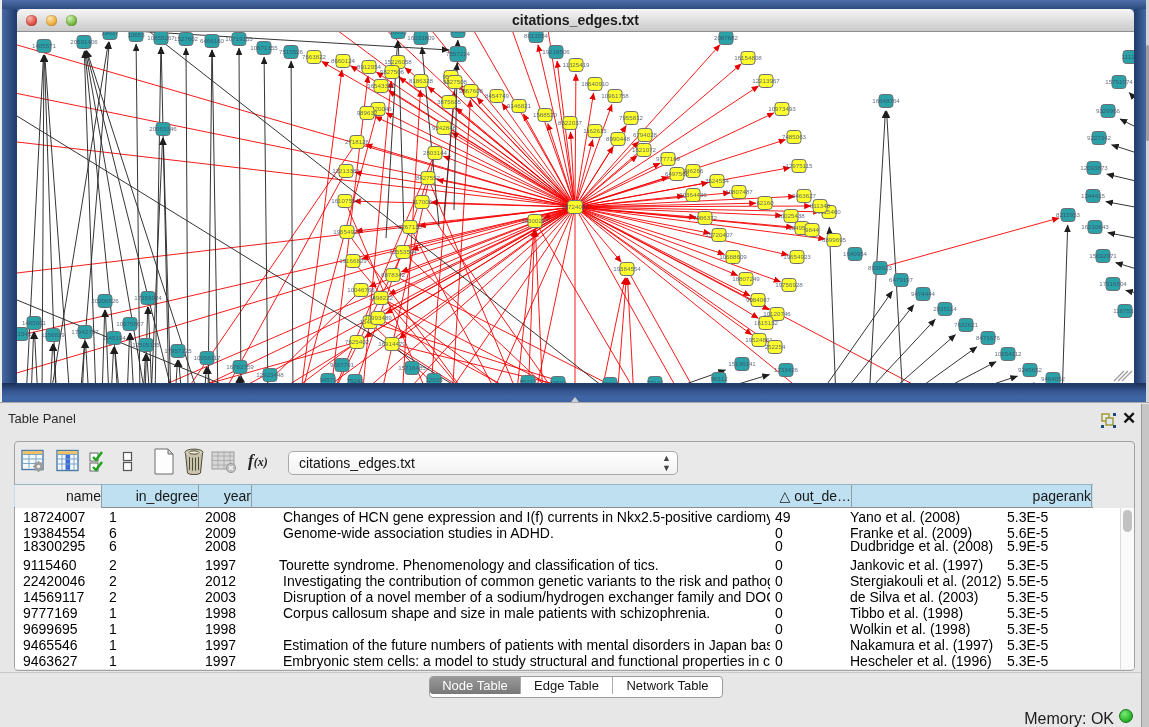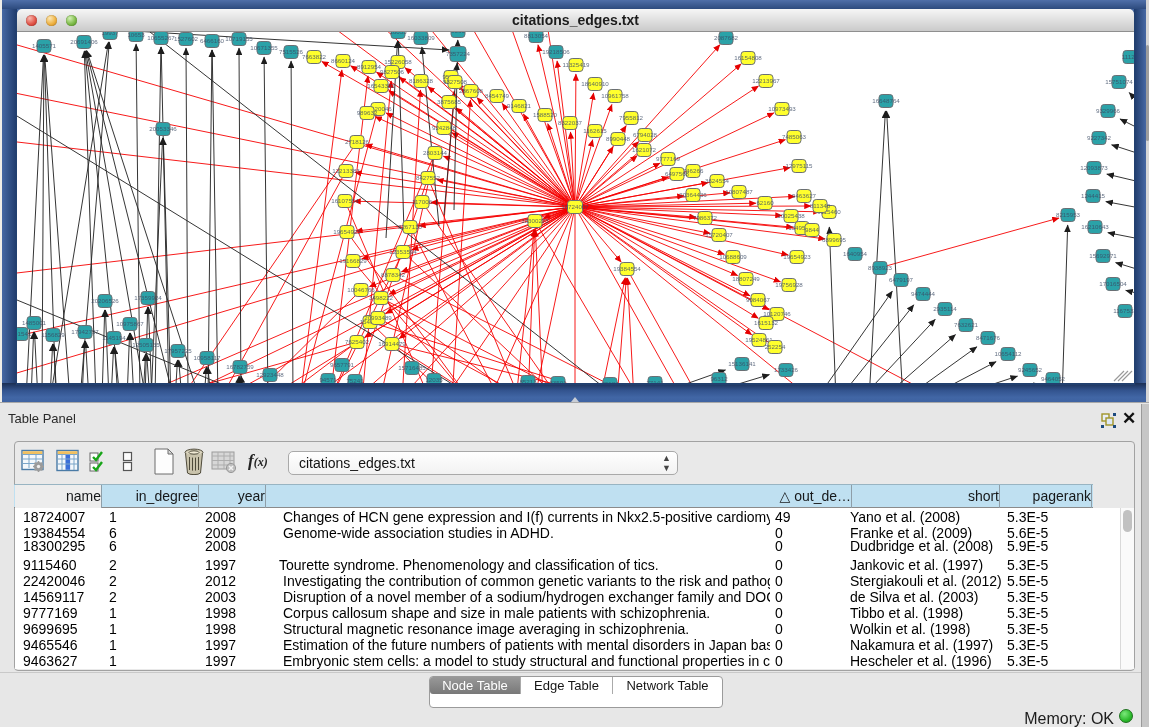--- a/index.html
+++ b/index.html
@@ -32,21 +32,21 @@
 #combo{position:absolute;left:288px;top:48px;width:390px;height:24px;background:linear-gradient(#ffffff,#f2f2f2);border:1px solid #a9a9a9;border-radius:5px;font-size:14px;color:#111;line-height:22px;padding-left:10px}
 #combo .arr{position:absolute;right:6px;top:1px;font-size:9px;color:#444;line-height:10px;text-align:center}
 #thead{position:absolute;left:14px;top:81px;width:1079px;height:24px;background:#bfe0f1;border-top:1px solid #98b4c2;border-bottom:1px solid #8b8b8b}
 .hc{position:absolute;top:0;height:23px;border-right:1px solid #8e9ea8;font-size:14px;color:#16181a;text-align:right;line-height:23px}
 #trows{position:absolute;left:15px;top:105px;width:1105px;height:161px;background:#fff;overflow:hidden}
 .row{position:absolute;left:0;width:1105px;height:16px;font-size:14px;line-height:16px;color:#000}
 .row span{position:absolute;white-space:nowrap;overflow:hidden}
 #vsb{position:absolute;left:1120px;top:105px;width:14px;height:161px;background:#fafafa;border-left:1px solid #d9d9d9}
 #vsbthumb{position:absolute;left:2px;top:2px;width:9px;height:22px;background:#c1c1c1;border-radius:5px}
 #botline{position:absolute;left:0;top:269px;width:1141px;height:1px;background:#c9c9c9}
-#segs{position:absolute;left:429px;top:273px;width:294px;height:32px;border:1px solid #9b9b9b;border-radius:4px;background:#fff;font-size:13px;font-weight:500}
+#segs{position:absolute;left:429px;top:273px;width:294px;height:22px;border:1px solid #9b9b9b;border-radius:4px;background:#fff;font-size:13px;font-weight:500}
 .seg{position:absolute;top:0;height:17px;line-height:17px;text-align:center;color:#161616}
 #seg1{left:0;width:90px;background:linear-gradient(#999,#787878);color:#fff;border-radius:3px 0 0 3px}
 #seg2{left:90px;width:92px;border-left:1px solid #aaa}
 #seg3{left:182px;width:110px;border-left:1px solid #aaa}
 #mem{position:absolute;right:35px;top:307px;font-size:16px;color:#1c1c1c}
 #memdot{position:absolute;left:1119px;top:306px;width:14px;height:14px;border-radius:50%;background:radial-gradient(circle at 38% 32%,#7be87b,#2dbb2d 60%,#189018);border:1px solid #1c701c}
 .ticon{position:absolute;top:46px}
 </style></head>
 <body>
 <div id="stage">
@@ -639,23 +639,22 @@
  <rect x="1" y="1" width="22" height="17" fill="#d7d7d7" stroke="#9b9b9b"></rect>
  <path d="M1 5 h22 M1 9.5 h22 M1 14 h22 M7 1 v17 M13 1 v17 M19 1 v17" stroke="#adadad" fill="none"></path>
  <circle cx="20" cy="17" r="4.6" fill="#bdbdbd" stroke="#999"></circle>
  <path d="M18 15 l4 4 M22 15 l-4 4" stroke="#f2f2f2" stroke-width="1.6"></path>
 </svg>
 <div class="ticon" style="left:248px;top:48px;width:26px;height:20px;font-family:'Liberation Serif',serif;font-style:italic;font-weight:bold;font-size:17px;color:#222">f<span style="font-size:12px">(x)</span></div>
   <div id="combo">citations_edges.txt<div class="arr">▲<br>▼</div></div>
   <div id="thead">
     <div class="hc" style="left:1px;width:87px;background:#ededed">name</div>
     <div class="hc" style="left:89px;width:96px">in_degree</div>
-    <div class="hc" style="left:186px;width:66px">year</div>
+    <div class="hc" style="left:186px;width:52px">year</div>
     <div class="hc" style="left:756px;width:82px">△ out_de…</div>
-    <div class="hc" style="left:830px;width:156px">short</div>
     <div class="hc" style="left:987px;width:91px">pagerank</div>
   </div>
   <div id="trows">
 <div class="row" style="top:1px">
           <span style="left:8px">18724007</span>
           <span style="left:94px">1</span>
           <span style="left:190px">2008</span>
           <span style="left:268px;width:487px">Changes of HCN gene expression and I(f) currents in Nkx2.5-positive cardiomyoc…</span>
           <span style="left:760px">49</span>
           <span style="left:835px">Yano et al. (2008)</span>
@@ -711,21 +710,20 @@
           <span style="left:190px">1998</span>
           <span style="left:268px;width:487px">Corpus callosum shape and size in male patients with schizophrenia.</span>
           <span style="left:760px">0</span>
           <span style="left:835px">Tibbo et al. (1998)</span>
           <span style="left:992px">5.3E-5</span>
         </div>
 <div class="row" style="top:113px">
           <span style="left:8px">9699695</span>
           <span style="left:94px">1</span>
           <span style="left:190px">1998</span>
-          <span style="left:268px;width:487px">Structural magnetic resonance image averaging in schizophrenia.</span>
           <span style="left:760px">0</span>
           <span style="left:835px">Wolkin et al. (1998)</span>
           <span style="left:992px">5.3E-5</span>
         </div>
 <div class="row" style="top:129px">
           <span style="left:8px">9465546</span>
           <span style="left:94px">1</span>
           <span style="left:190px">1997</span>
           <span style="left:268px;width:487px">Estimation of the future numbers of patients with mental disorders in Japan base…</span>
           <span style="left:760px">0</span>

